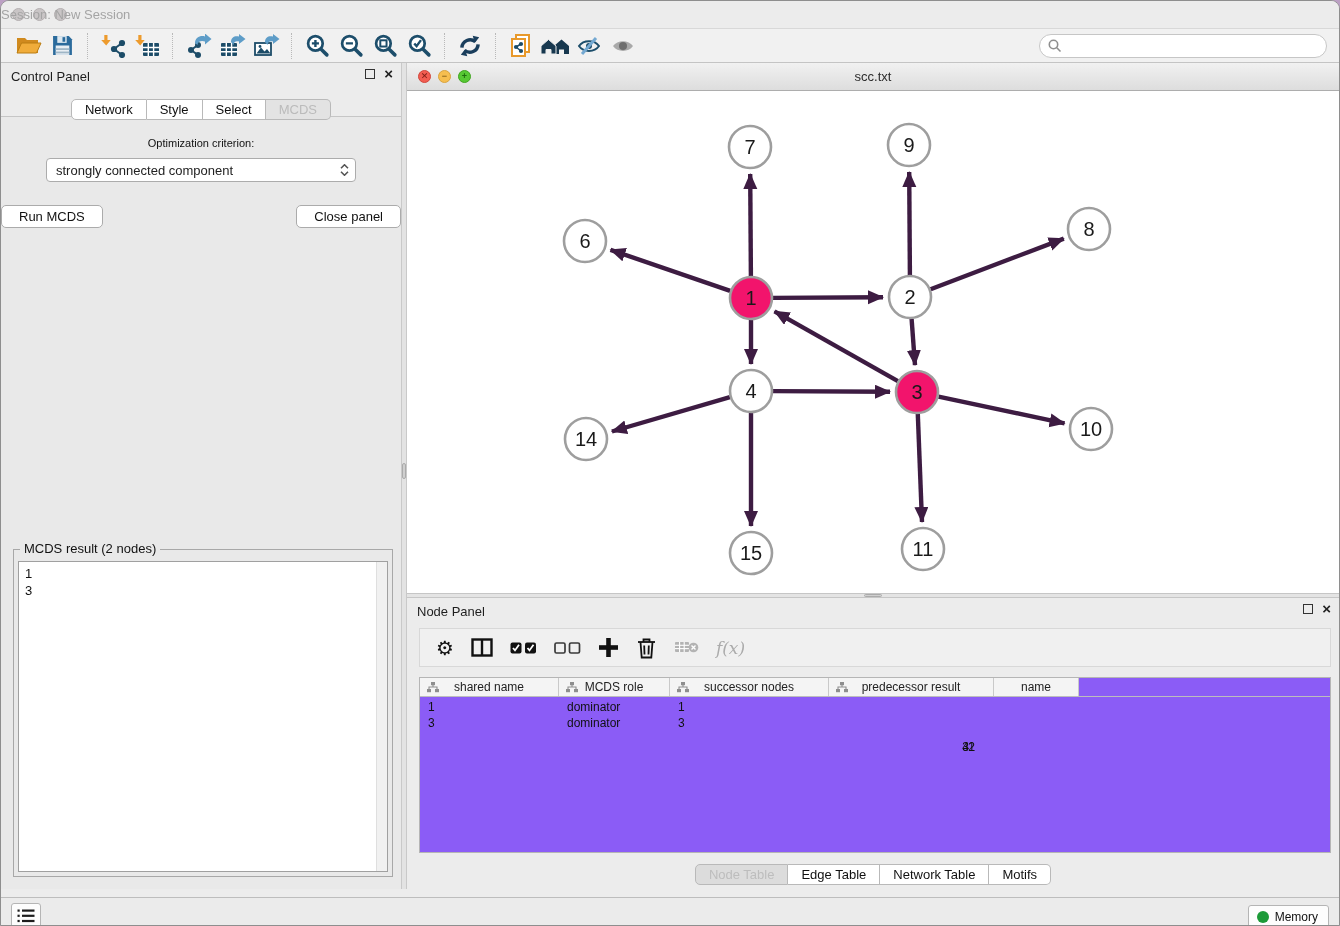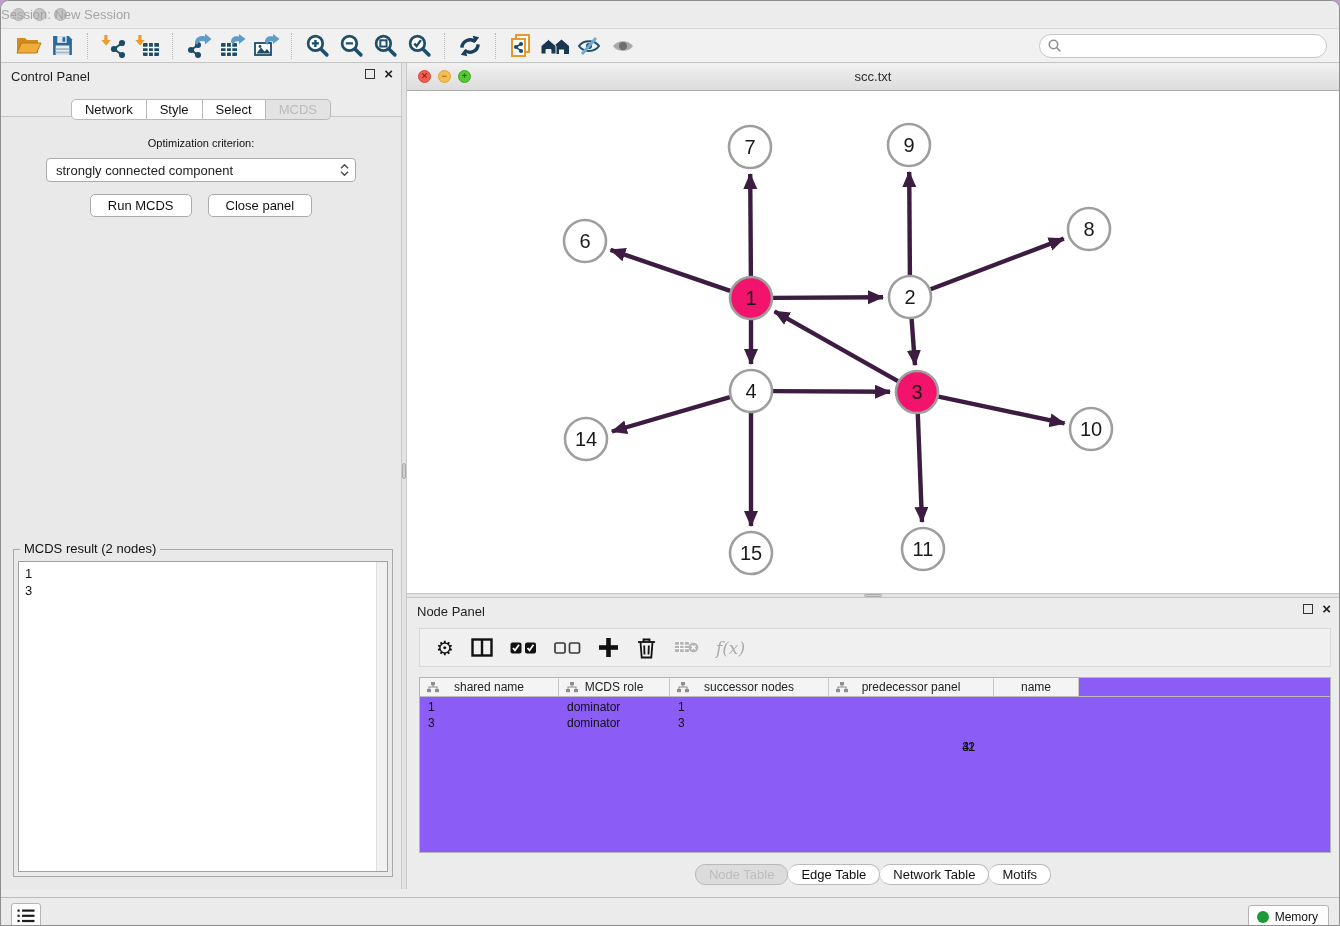--- a/index.html
+++ b/index.html
@@ -35,21 +35,21 @@
   .seg-row { display:flex; justify-content:center; position:relative; z-index:2; }
   .seg { padding:2px 13px; background:#fff; border:1px solid #B9B9B9; border-left:none; font-size:13px; color:#111; height:21px; display:flex; align-items:center; }
   .seg:first-child { border-left:1px solid #B9B9B9; border-radius:5px 0 0 5px; }
   .seg:last-child { border-radius:0 5px 5px 0; }
   .seg.active { background:#E3E3E3; color:#BBBBBB; }
   .cp-tabs { margin-top:9px; }
   .cp-body { position:absolute; left:0; right:0; top:53px; bottom:0; background:#E9E9E9; border-top:1px solid #C6C6C6; }
   .opt-label { text-align:center; margin-top:20px; font-size:11px; color:#111; }
   .dropdown { width:310px; height:24px; margin:9px auto 12px auto; background:#fff; border:1px solid #ACACAC; border-radius:4px; display:flex; align-items:center; padding:0 6px 0 9px; }
   .dropdown .dd-label { flex:1; font-size:13px; }
-  .btn-row { display:flex; justify-content:center; gap:16px; margin-top:12px; }
+  .btn-row { display:flex; justify-content:space-between; gap:16px; margin-top:23px; }
   .mac-btn { background:#fff; border:1px solid #ABABAB; border-radius:5px; padding:3px 17px; font-size:13px; color:#111; font-family:"Liberation Sans",sans-serif; }
   .result-box { position:absolute; left:12px; right:8px; top:432px; bottom:12px; border:1px solid #A8A8A8; }
   .result-legend { position:absolute; left:6px; top:-9px; background:#E9E9E9; padding:0 4px; font-size:13px; color:#111; }
   .result-inner { position:absolute; left:4px; right:4px; top:11px; bottom:4px; background:#fff; border:1px solid #A0A0A0; }
   .result-lines { padding:3px 6px; font-size:13px; line-height:17px; color:#111; }
   .result-scroll { position:absolute; right:0; top:0; bottom:0; width:11px; background:#F1F1F1; border-left:1px solid #DFDFDF; }
 
   
   .net-window { position:absolute; left:0; right:0; top:0; height:530px; background:#fff; }
   .net-titlebar { position:absolute; left:0; right:0; top:0; height:28px; background:linear-gradient(#F1F1F1,#DDDDDD); border-bottom:1px solid #ADADAD; }
@@ -72,21 +72,21 @@
   .table-wrap { position:absolute; left:12px; right:8px; top:79px; bottom:36px; background:#8b5cf6; border:1px solid #B5B5B5; overflow:hidden; }
   .thead { display:flex; height:19px; border-bottom:1px solid #BDBDBD; }
   .th { position:relative; background:#F4F4F4; border-right:1px solid #C9C9C9; display:flex; align-items:center; justify-content:center; font-size:12px; color:#222; flex:none; }
   .th .tree { position:absolute; left:7px; top:4px; }
   .tr { display:flex; height:16px; align-items:center; }
   .tr:first-child { margin-top:2px; }
   .td { flex:none; font-size:12px; color:#111; overflow:hidden; white-space:nowrap; }
   .td.left { padding-left:8px; text-align:left; }
   .td.right { padding-right:16px; text-align:right; }
   .bottom-tabs { position:absolute; left:0; right:0; bottom:4px; display:flex; justify-content:center; }
-  .bottom-tabs .seg { background:#fff;border-radius:10px; }
+  .bottom-tabs .seg { background:#fff; }
   .bottom-tabs .seg.active { background:#DCDCDC; color:#BDBDBD; }
 
   
   .statusbar { position:absolute; left:0; right:0; bottom:0; height:28px; background:#EBEBEB; border-top:1px solid #BDBDBD; }
   .list-btn { position:absolute; left:10px; top:5px; width:30px; height:26px; background:#FDFDFD; border:1px solid #B5B5B5; border-radius:3px; display:flex; align-items:center; justify-content:center; }
   .memory-btn { position:absolute; right:10px; top:7px; height:23px; background:#FDFDFD; border:1px solid #B5B5B5; border-radius:3px; display:flex; align-items:center; gap:6px; padding:0 10px 0 8px; font-size:12px; color:#111; }
   .mem-dot { width:12px; height:12px; border-radius:50%; background:#1C9A38; }
 </style>
 </head>
 <body>
@@ -492,21 +492,21 @@
             </div>
             <div class="th" style="width: 165px;">
               <svg class="tree" width="12" height="11" viewBox="0 0 12 11">
                 <g fill="#8E8E8E">
                   <rect x="4" y="0" width="4" height="3.2"></rect>
                   <rect x="0" y="7" width="4" height="3.2"></rect>
                   <rect x="8" y="7" width="4" height="3.2"></rect>
                 </g>
                 <path d="M6 3 v2 M2 7 V5 h8 v2" fill="none" stroke="#8E8E8E" stroke-width="1.1"></path>
               </svg>
-              <span>predecessor panel</span>
+              <span>predecessor result</span>
             </div>
             <div class="th" style="width: 85px;">
               <span>name</span>
             </div>
           </div>
         <div id="tbody">
             <div class="tr">
               <div class="td left" style="width: 139px;">1</div>
               <div class="td left" style="width: 111px;">dominator</div>
               <div class="td right" style="width: 159px;">4</div>

